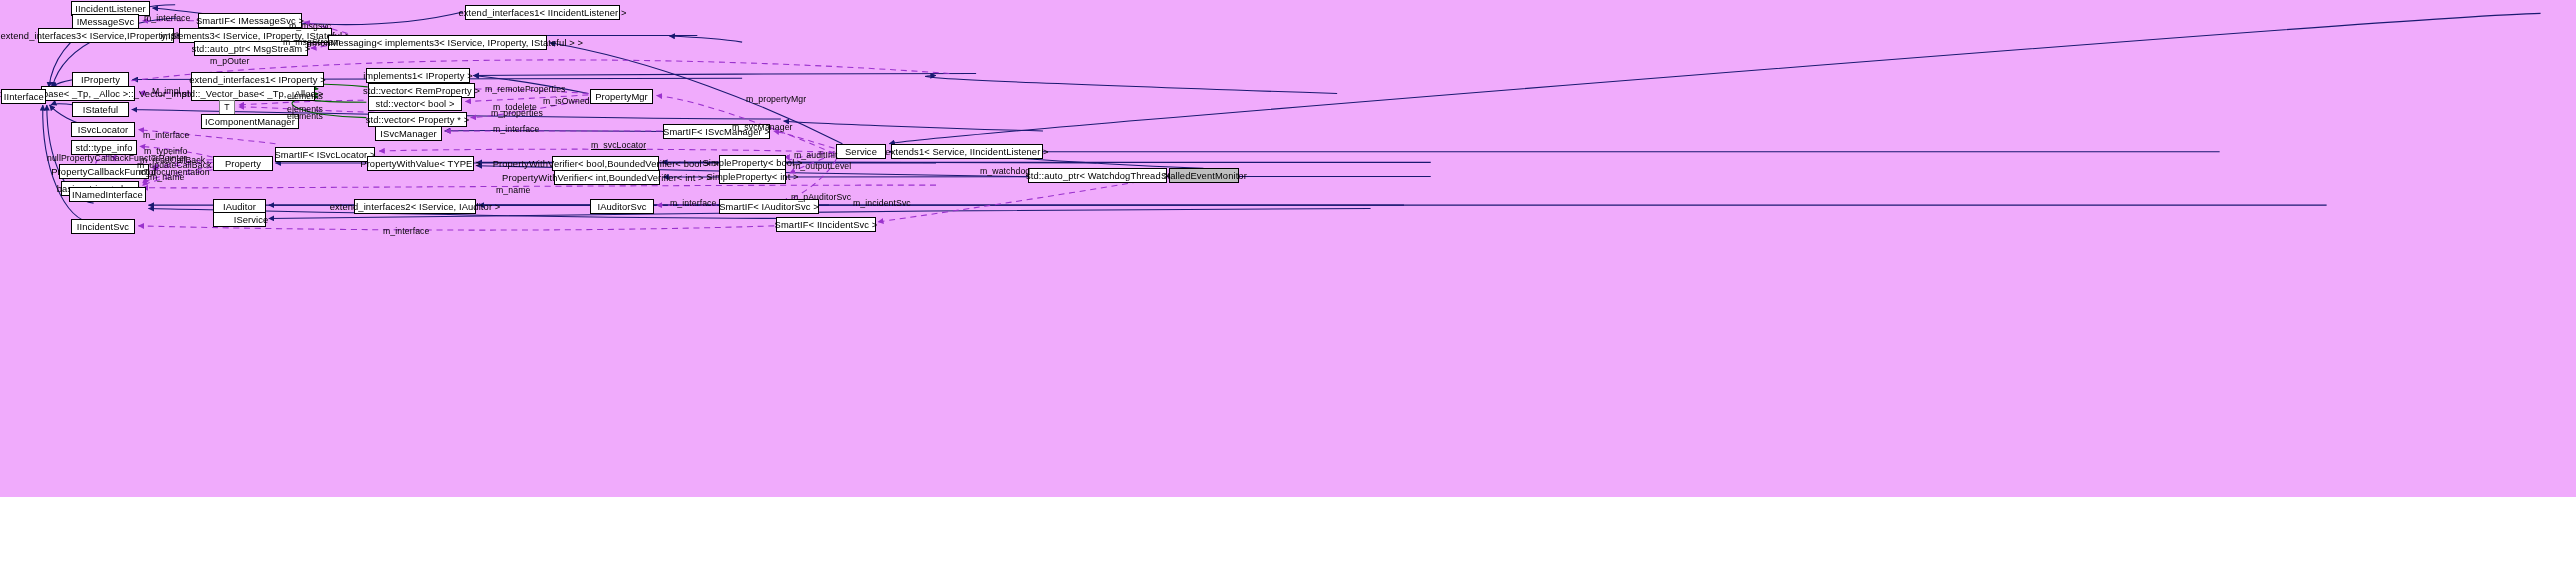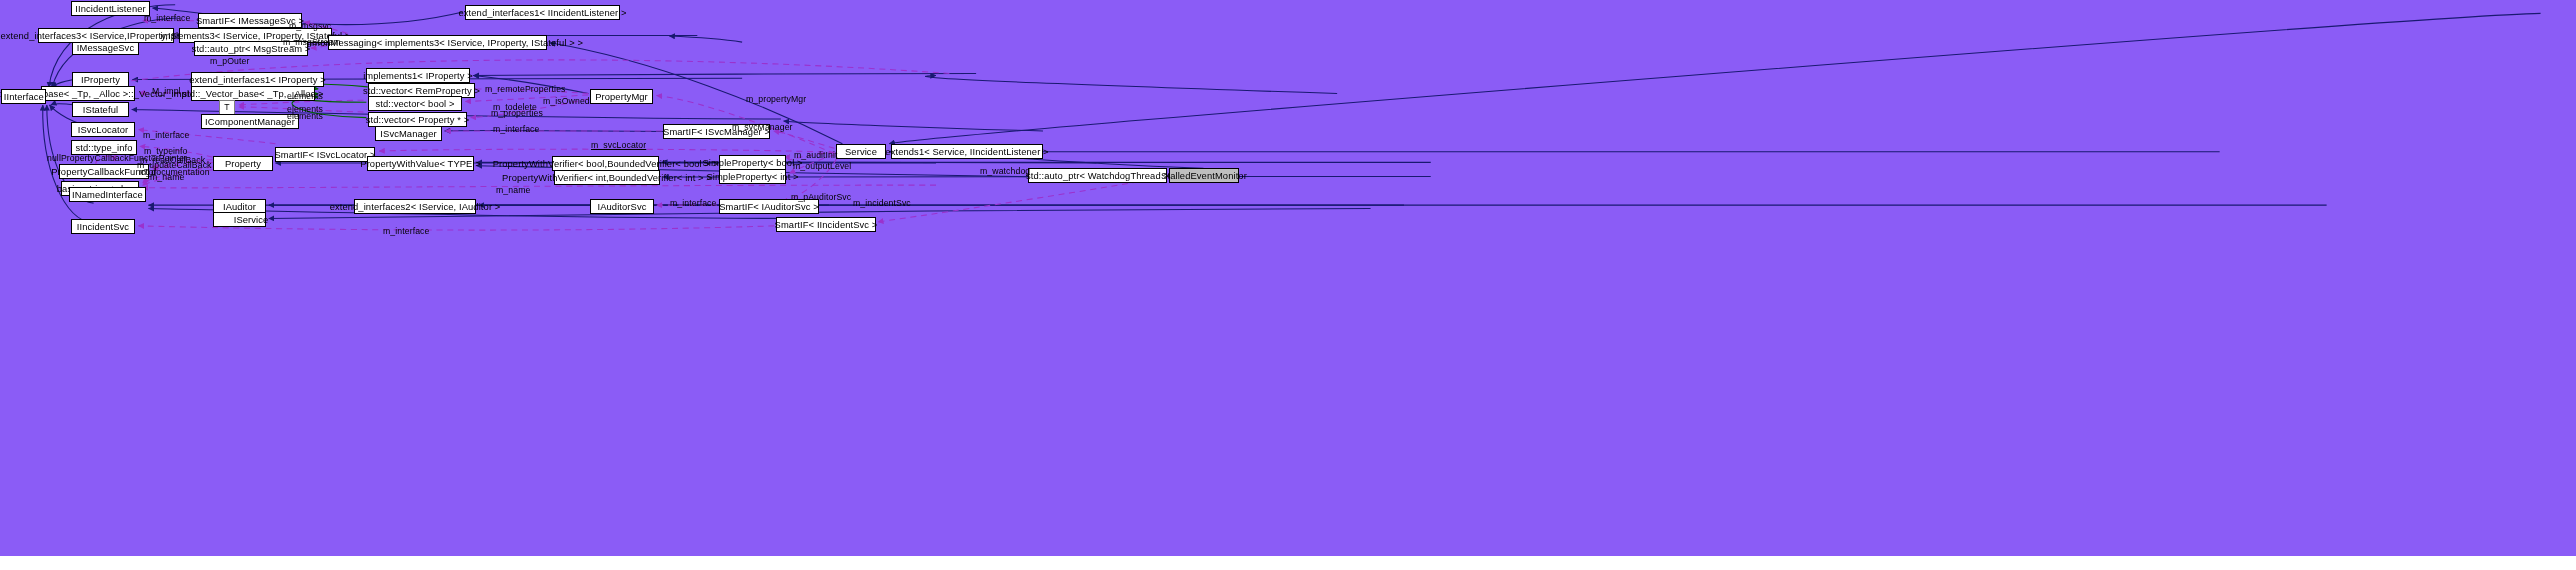--- a/index.html
+++ b/index.html
@@ -1,20 +1,20 @@
 <!DOCTYPE html>
 <html style="font-size:10.7px"><head>
 <meta charset="utf-8">
 <style>
   html,body{margin:0;padding:0;background:#ffffff;}
   #canvas{
     position:relative;
     width:2576px;
-    height:556px;
-    background:#8b5cf6;
+    height:497px;
+    background:#f0abfc;
     font-family:"Liberation Sans","DejaVu Sans",sans-serif;
     overflow:hidden;
   }
   svg#edges{
     position:absolute;
     left:0;top:0;
     width:2576px;height:570px;
     pointer-events:none;
   }
   .node{
@@ -187,21 +187,21 @@
     <g fill="none" stroke="#006400" stroke-width="1.6" marker-end="url(#tpl)">
       <path d="M550,130 C480,124 400,124 476,133"></path>
       <path d="M548,153 C470,153 400,146 476,140"></path>
       <path d="M548,176 C460,176 390,150 476,145"></path>
     </g>
   </svg>
 
   <div id="node-layer">
       <div class="node" style="left: 71px; top: 1.3px; width: 79px; height: 14.7px;">IIncidentListener</div>
       <div class="node" style="left: 465px; top: 5.3px; width: 155px; height: 14.7px;">extend_interfaces1&lt; IIncidentListener &gt;</div>
-      <div class="node" style="left: 72px; top: 14px; width: 67px; height: 14.7px; margin-top: 26px;">IMessageSvc</div>
+      <div class="node" style="left: 72px; top: 14px; width: 67px; height: 14.7px;">IMessageSvc</div>
       <div class="node" style="left: 198px; top: 13.4px; width: 104px; height: 14.7px;">SmartIF&lt; IMessageSvc &gt;</div>
       <div class="node" style="left: 38px; top: 28px; width: 136px; height: 14.7px;">extend_interfaces3&lt; IService,IProperty,IStateful &gt;</div>
       <div class="node" style="left: 179px; top: 28px; width: 153px; height: 14.7px;">implements3&lt; IService, IProperty, IStateful &gt;</div>
       <div class="node" style="left: 328px; top: 35px; width: 219px; height: 14.7px;">CommonMessaging&lt; implements3&lt; IService, IProperty, IStateful &gt; &gt;</div>
       <div class="node" style="left: 194px; top: 41px; width: 114px; height: 14.7px;">std::auto_ptr&lt; MsgStream &gt;</div>
       <div class="node" style="left: 72px; top: 72px; width: 57px; height: 14.7px;">IProperty</div>
       <div class="node" style="left: 191px; top: 72px; width: 133px; height: 14.7px;">extend_interfaces1&lt; IProperty &gt;</div>
       <div class="node" style="left: 366px; top: 68px; width: 104px; height: 14.7px;">implements1&lt; IProperty &gt;</div>
       <div class="node" style="left: 41px; top: 86px; width: 94px; height: 14.7px;">std::_Vector_base&lt; _Tp, _Alloc &gt;::_Vector_impl</div>
       <div class="node" style="left: 191px; top: 86px; width: 124px; height: 14.7px;">std::_Vector_base&lt; _Tp, _Alloc &gt;</div>

